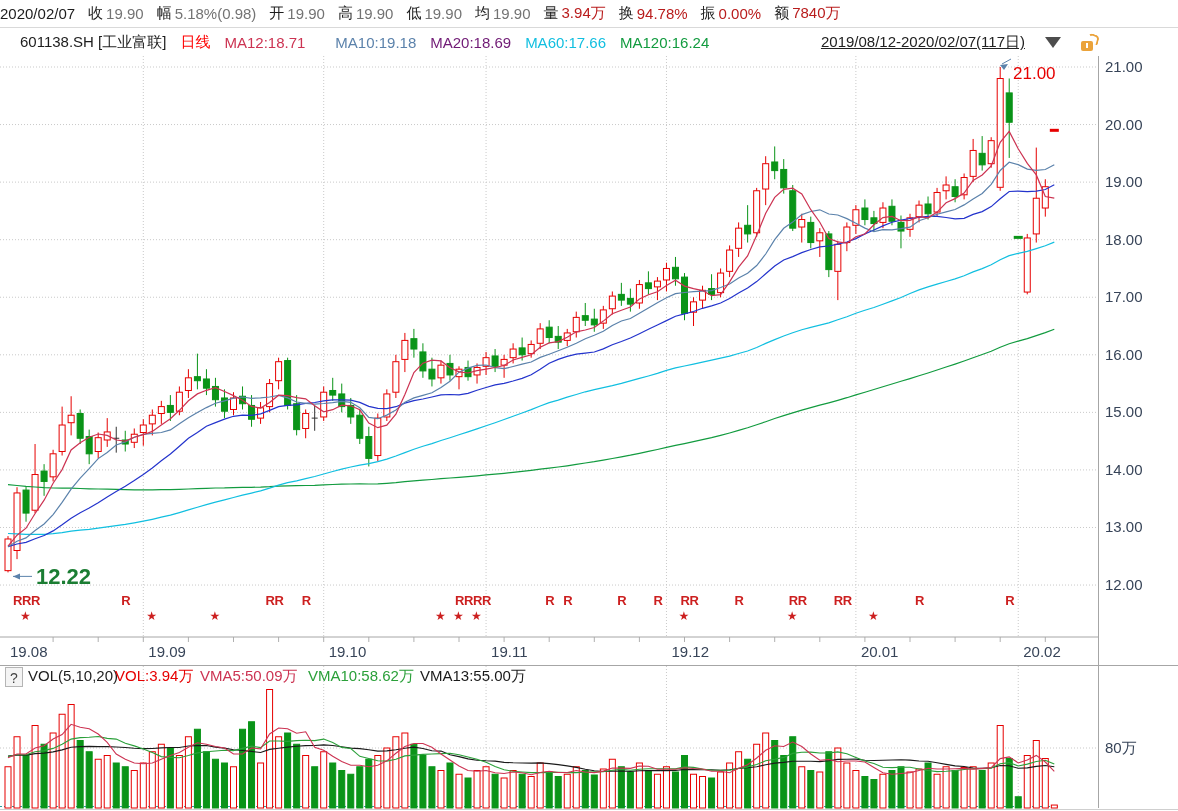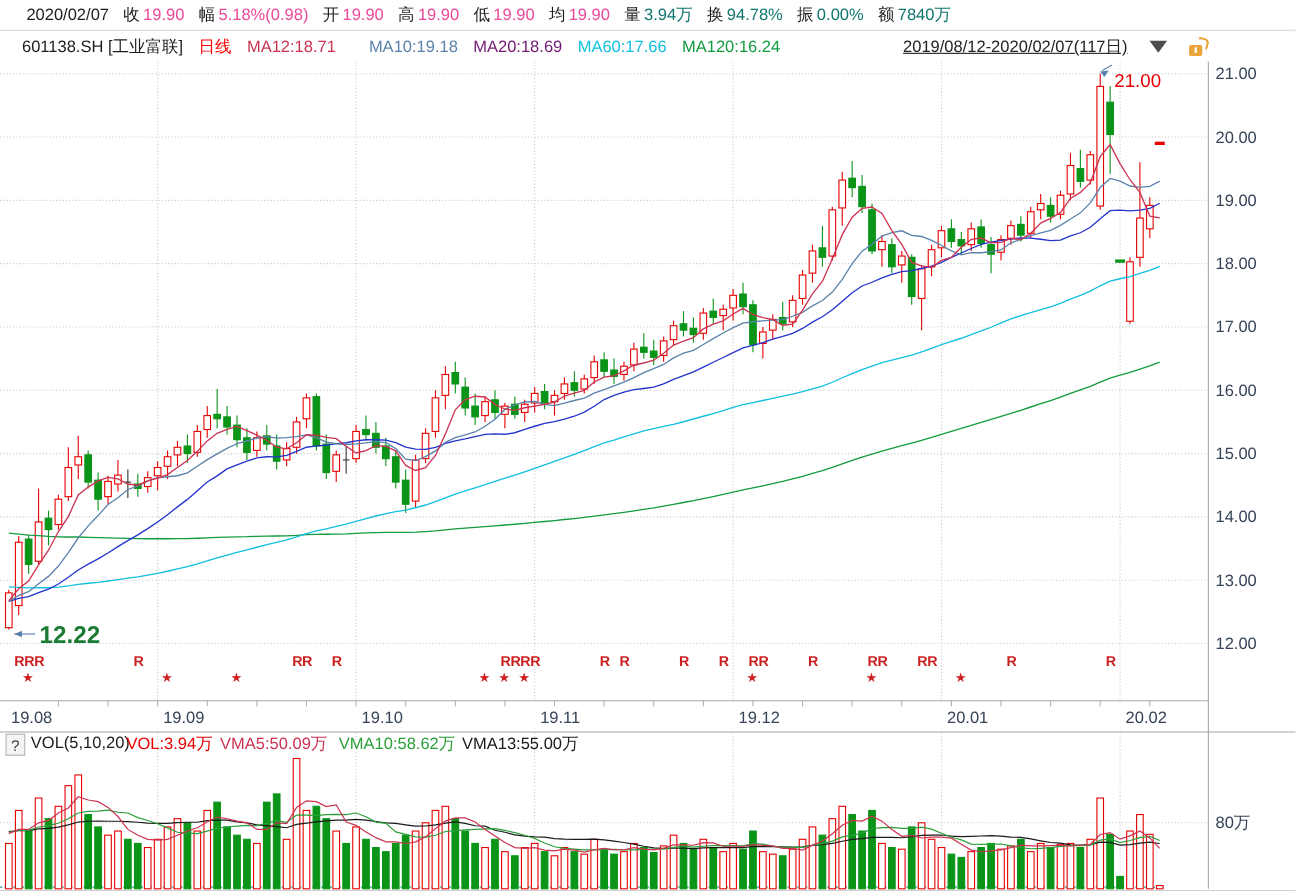--- a/index.html
+++ b/index.html
@@ -1,24 +1,24 @@
 <!DOCTYPE html>
 <html><head>
 <meta charset="utf-8">
 <style>
   html,body{margin:0;padding:0;background:#fff}
   .screen{position:relative;width:1178px;height:811px;background:#fff;overflow:hidden;
           font-family:"Liberation Sans",sans-serif;color:#1d1d1d}
   .bar{position:absolute;display:flex;align-items:center;font-size:15px;white-space:nowrap}
   .info-bar{top:0;left:0;width:1178px;height:28px;border-bottom:1px solid #d9d9d9;
-            padding-left:24px;gap:13px;box-sizing:border-box}
+            padding-left:0;gap:13px;box-sizing:border-box}
   .ind-bar{top:29px;left:0;width:1178px;height:27px;padding-left:20px;gap:14px;box-sizing:border-box}
   .field{display:flex;gap:3px;align-items:center}
-  .v-up{color:#ec4899}
-  .v-flat{color:#0f766e}
+  .v-up{color:#737373}
+  .v-flat{color:#b91c1c}
   .period{color:#ff0000}
   .range-group{position:absolute;right:82px;top:0;height:27px;display:flex;align-items:center;gap:20px}
   .range-text{color:#222;text-decoration:underline;cursor:pointer}
   .tri-down{width:0;height:0;border-left:8px solid transparent;border-right:8px solid transparent;
             border-top:11px solid #4d4d4d;cursor:pointer}
   .lock{position:relative;width:15px;height:17px;cursor:pointer}
   .lock .shackle{position:absolute;left:6px;top:0;width:8px;height:8px;border:2px solid #eba33b;
                  border-bottom:none;border-left-color:transparent;border-radius:5px 5px 0 0;
                  transform:rotate(16deg)}
   .lock .body{position:absolute;left:0;bottom:0;width:12px;height:10px;background:#eba33b;border-radius:2px}

